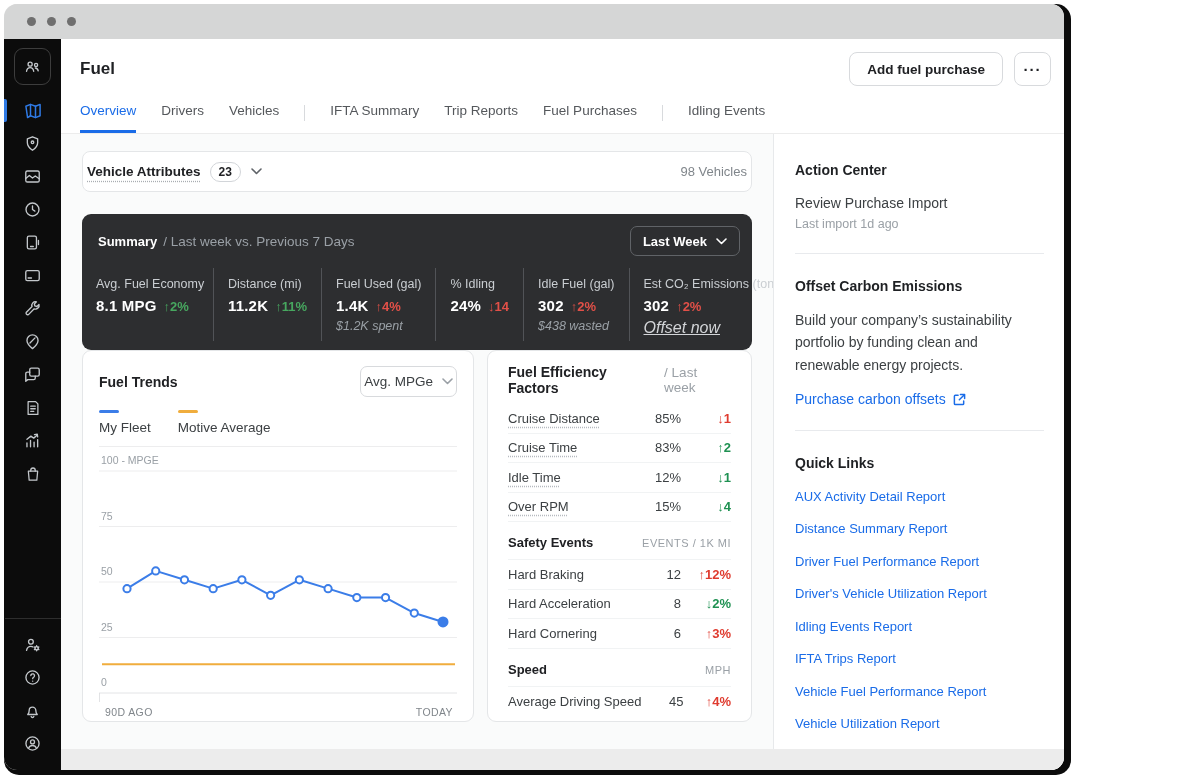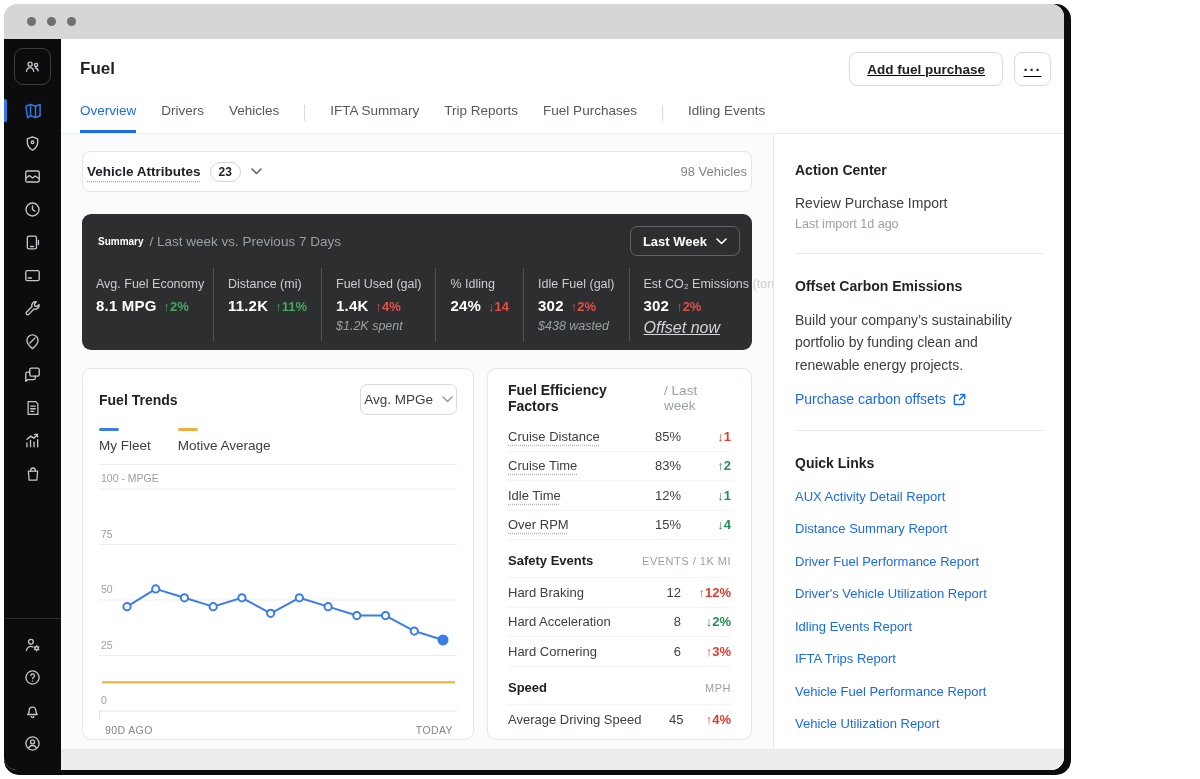--- a/index.html
+++ b/index.html
@@ -17,21 +17,21 @@
   .side-item { position:relative; height:33px; width:100%; display:flex; align-items:center; justify-content:center; cursor:pointer; }
   .side-item.active { color:#2f7ae5; }
   .side-item.active::before { content:''; position:absolute; left:0; top:5px; bottom:5px; width:3px; background:#2f7ae5; border-radius:0 2px 2px 0; }
   .side-divider { width:56px; height:1px; background:#2e2e2e; margin:9px 0; }
   .side-spacer { flex:1; }
 
   
   .main-col { flex:1; display:flex; flex-direction:column; min-width:0; background:#fff; }
   .header-row { display:flex; align-items:center; padding:13px 13px 0 19px; }
   .page-title { font-size:17px; font-weight:700; color:#1f2124; }
-  .header-actions { margin-left:auto; display:flex; gap:11px; align-items:center;text-decoration:underline; }
+  .header-actions { margin-left:auto; display:flex; gap:11px; align-items:center; }
   .btn { background:#fff; border:1px solid #d8dadd; border-radius:8px; height:34px; font:700 13.5px "Liberation Sans", sans-serif; color:#202124; cursor:pointer; }
   .add-btn { padding:0 17px; }
   .more-btn { width:37px; font-size:15px; letter-spacing:1px; }
   .tabs { display:flex; align-items:flex-start; gap:25px; padding:17px 0 0 19px; }
   .tab { font-size:13.5px; color:#55585c; padding-bottom:12px; border-bottom:3px solid transparent; cursor:pointer; white-space:nowrap; }
   .tab.active { color:#1a6ce8; border-bottom-color:#1a6ce8; }
   .tab-divider { width:1px; height:16px; background:#d8dadd; margin-top:2px; }
 
   .content { flex:1; display:flex; min-height:0; border-top:1px solid #ececec; }
   .left-content { flex:1; background:#fafbfb; padding:17px 21px 0 21px; overflow:hidden; min-width:0; }
@@ -41,42 +41,42 @@
   
   .vehicle-bar { background:#fff; border:1px solid #e4e6e8; border-radius:8px; height:41px; display:flex; align-items:center; padding:0 4px; }
   .vb-label { font-size:13.5px; font-weight:700; color:#202124; text-decoration:underline dotted #a9adb2; text-underline-offset:5px; cursor:pointer; }
   .vb-badge { border:1px solid #d2d5d9; border-radius:11px; padding:2px 8px; font-size:12px; font-weight:700; color:#202124; margin-left:9px; }
   .vb-count { margin-left:auto; font-size:13px; color:#80868b; }
   .chev-icon { margin-left:10px; stroke:#5f6368; fill:none; stroke-width:1.6; stroke-linecap:round; stroke-linejoin:round; }
 
   
   .summary { margin-top:22px; background:#2d2e30; border-radius:9px; color:#fff; padding-bottom:9px; }
   .summary-head { display:flex; align-items:center; padding:12px 12px 12px 16px; }
-  .summary-title { font-size:10px; font-weight:700; }
+  .summary-title { font-size:13px; font-weight:700; }
   .summary-sub { font-size:13.5px; color:#9aa0a6; margin-left:6px; }
   .range-btn { margin-left:auto; background:transparent; border:1px solid #606367; color:#fff; border-radius:7px; height:30px; padding:0 12px; font:700 13px "Liberation Sans", sans-serif; display:flex; align-items:center; gap:9px; cursor:pointer; }
   .range-btn .chev-icon { margin-left:0; stroke:#fff; }
   .metrics { display:flex; }
   .metric { padding:9px 14px 4px; border-left:1px solid #515357; }
   .metric:first-child { border-left:none; }
   .metric:nth-child(1){ width:131px; } .metric:nth-child(2){ width:124px; } .metric:nth-child(3){ width:124px; }
   .metric:nth-child(4){ width:116px; } .metric:nth-child(5){ width:152px; } .metric:nth-child(6){ flex:1; }
   .metric-label { font-size:12.5px; color:#caced2; margin-bottom:6px; white-space:nowrap; }
   .metric-value-row { display:flex; align-items:baseline; gap:7px; }
   .metric-value { font-size:15px; font-weight:700; letter-spacing:.2px; }
   .delta { font-size:13px; font-weight:700; white-space:nowrap; }
   .summary [data-color="green"] { color:#47a75f; }
   .summary [data-color="red"]   { color:#e25048; }
   .light   [data-color="green"] { color:#1f9152; }
   .light   [data-color="red"]   { color:#df3b2f; }
   .metric-note { font-size:12.5px; color:#9aa0a6; font-style:italic; margin-top:5px; white-space:nowrap; }
   .metric-link { font-size:16px; color:#d3d5d8; font-style:italic; margin-top:5px; text-decoration:underline; cursor:pointer; display:inline-block; }
 
   
-  .cards { display:flex; gap:13px; margin-top:18px; }
+  .cards { display:flex; gap:13px; }
   .card { background:#fff; border:1px solid #e4e6e8; border-radius:9px; height:372px; }
   .trends-card { width:392px; flex:none; padding:15px 16px; }
   .eff-card { flex:1; padding:13px 20px; min-width:0; }
   .card-head { display:flex; align-items:center; }
   .card-title { font-size:14px; font-weight:700; color:#202124; }
   .card-sub { font-size:13.5px; color:#9aa0a6; margin-left:6px; }
   .select-btn { margin-left:auto; background:#fff; border:1px solid #d8dadd; border-radius:7px; height:31px; padding:0 3px; font:400 13.5px "Liberation Sans", sans-serif; color:#3c4043; display:flex; align-items:center; gap:9px; cursor:pointer; }
   .select-btn .chev-icon { margin-left:0; stroke:#9aa0a6; }
   .legend { display:flex; gap:27px; margin-top:13px; border-bottom:1px solid #ededee; padding-bottom:11px; }
   .legend-item { font-size:13.5px; color:#3c4043; cursor:pointer; }

